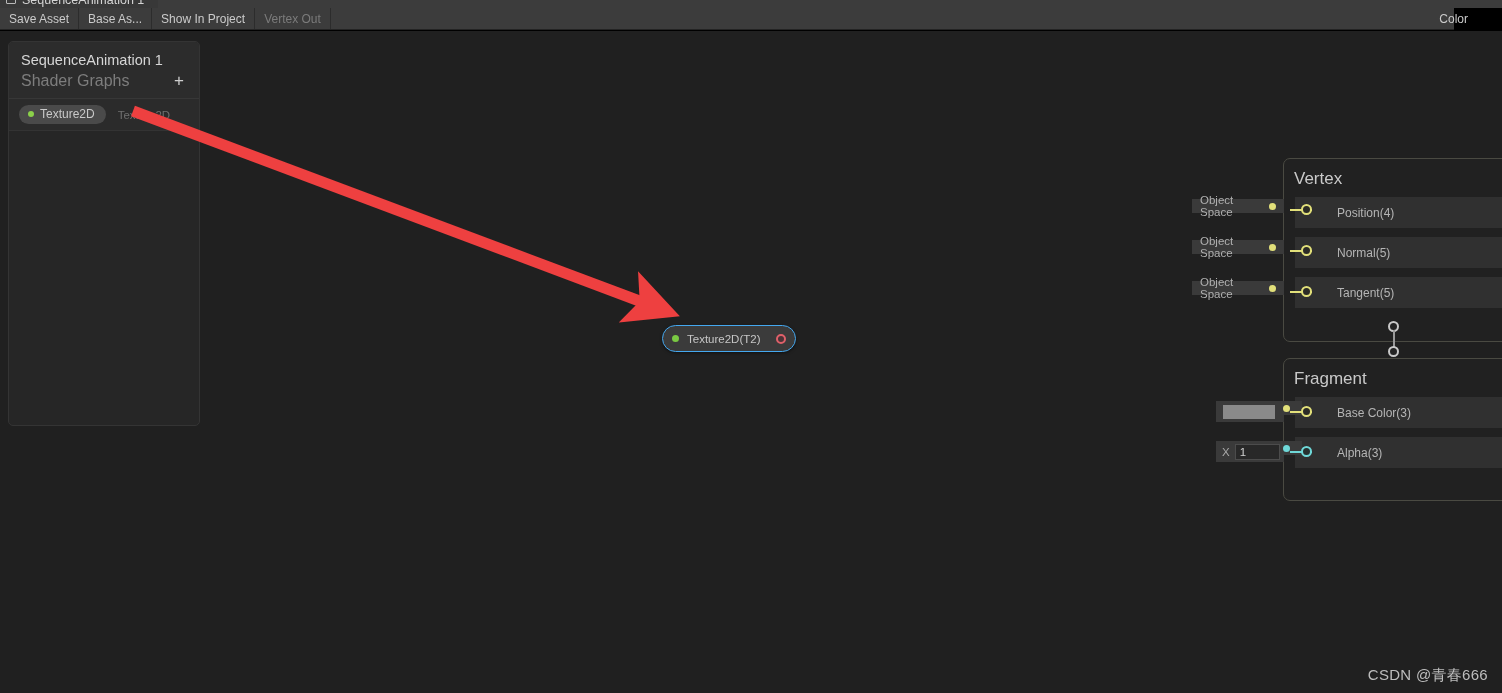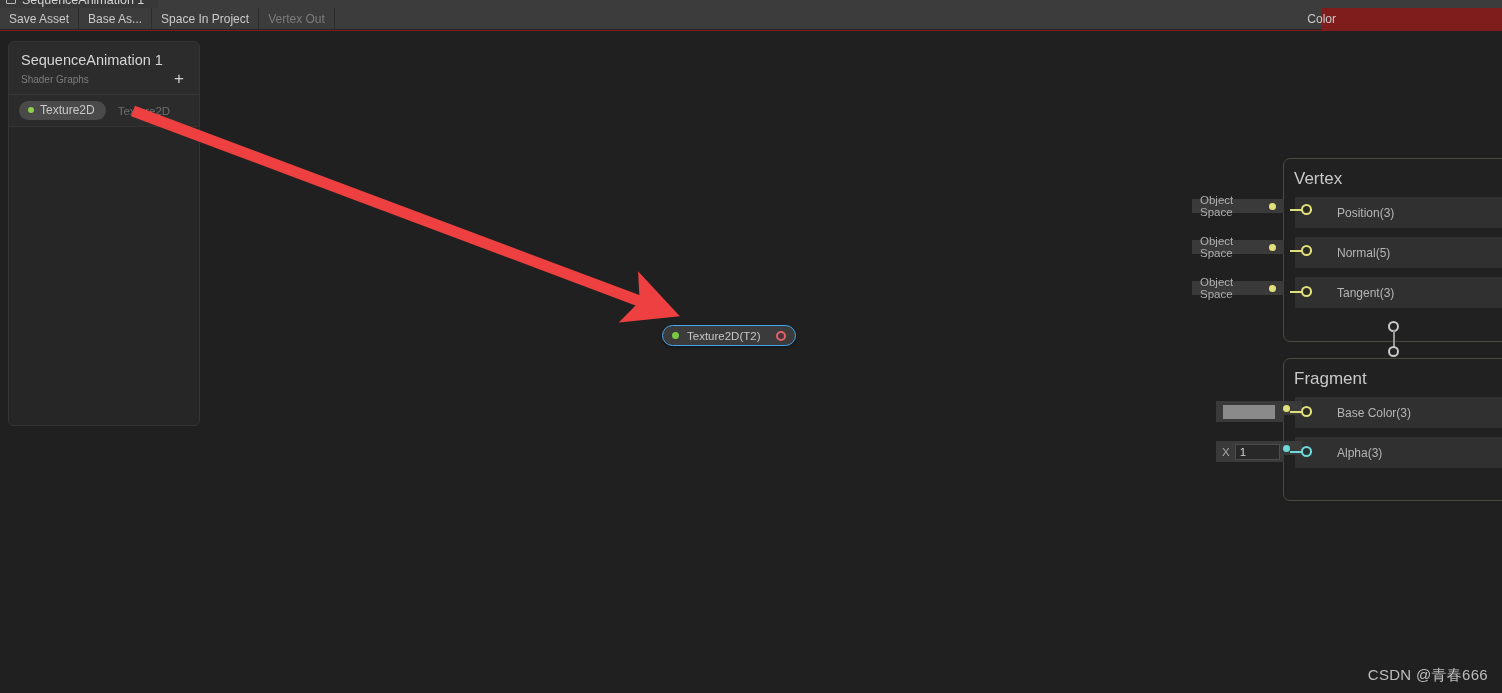--- a/index.html
+++ b/index.html
@@ -2,21 +2,21 @@
 <html><head>
 <meta charset="utf-8">
 <style>
   * { box-sizing: border-box; margin: 0; padding: 0; }
   html, body {
     width: 1502px; height: 693px;
     background: #1e1e1e;
     font-family: "Liberation Sans", sans-serif;
     overflow: hidden;
   }
-  #root { position: relative; width: 1502px; height: 693px; background: #7f1d1d; }
+  #root { position: relative; width: 1502px; height: 693px; background: #000000; }
 
   
   .titlebar {
     position: absolute; left: 0; top: 0; width: 1502px; height: 8px;
     background: #3c3c3c; overflow: hidden;
   }
   .titlebar-tab {
     position: absolute; left: 0; top: -10px; height: 20px;
     display: flex; align-items: center; gap: 6px;
     padding: 0 14px 0 22px;
@@ -28,21 +28,21 @@
     width: 10px; height: 10px;
     border: 1.5px solid #b9b9b9; border-radius: 1px;
   }
   .tab-icon::after {
     content: ""; position: absolute; left: 1px; top: -3px;
     width: 4px; height: 3px; background: #b9b9b9;
   }
 
   
   .toolbar {
-    position: absolute; left: 0; top: 8px; width: 1322px; height: 22px;
+    position: absolute; left: 0; top: 8px; width: 1454px; height: 22px;
     background: #3c3c3c;
     display: flex; align-items: stretch;
     border-bottom: 1px solid #242424;
   }
   .tb-btn {
     display: flex; align-items: center;
     padding: 0 9px;
     font-size: 12px; color: #cbcbcb;
     border-right: 1px solid #2c2c2c;
     white-space: nowrap;
@@ -68,21 +68,21 @@
     position: absolute; left: 8px; top: 10px;
     width: 192px; height: 385px;
     background: #262626;
     border: 1px solid #343434;
     border-radius: 5px;
     overflow: hidden;
   }
   .bb-header { padding: 9px 12px 8px 12px; background: #2c2c2c; border-bottom: 1px solid #373737; }
   .bb-title { font-size: 14.5px; color: #d6d6d6; line-height: 18px; }
   .bb-sub-row { display: flex; align-items: center; justify-content: space-between; margin-top: 3px; }
-  .bb-sub { font-size: 10px; color: #7d7d7d; }
+  .bb-sub { font-size: 16px; color: #7d7d7d; }
   .bb-plus {
     font-size: 17px; color: #cfcfcf; line-height: 14px;
     width: 16px; text-align: center; cursor: default;
   }
   .bb-row {
     display: flex; align-items: center; gap: 12px;
     padding: 6px 10px 6px 10px;
     background: #2b2b2b;
     border-bottom: 1px solid #333;
   }
@@ -92,21 +92,21 @@
     border-radius: 10px;
     padding: 2px 11px 3px 9px;
     font-size: 12px; color: #c9c9c9;
   }
   .chip-dot { width: 6px; height: 6px; border-radius: 50%; background: #8bd14a; flex: none; }
   .bb-type { font-size: 11.5px; color: #6f6f6f; }
 
   
   .tex-node {
     position: absolute; left: 662px; top: 294px;
-    width: 134px; height: 21px;
+    width: 134px; height: 27px;
     background: #3b3b3b;
     border: 1.5px solid #44a8f0;
     border-radius: 13.5px;
     display: flex; align-items: center;
     padding: 0 9px;
     box-shadow: 0 1px 3px rgba(0,0,0,.5);
   }
   .tex-dot { width: 7px; height: 7px; border-radius: 50%; background: #7ac943; flex: none; }
   .tex-label { flex: 1 1 auto; font-size: 11.5px; color: #c6c6c6; margin-left: 8px; white-space: nowrap; }
   .tex-out {
@@ -201,21 +201,21 @@
   <div class="titlebar">
     <div class="titlebar-tab">
       <span class="tab-icon"></span>
       <span>SequenceAnimation 1</span>
     </div>
   </div>
 
   <div class="toolbar">
     <div class="tb-btn">Save Asset</div>
     <div class="tb-btn">Base As...</div>
-    <div class="tb-btn">Space In Project</div>
+    <div class="tb-btn">Show In Project</div>
     <div class="tb-btn disabled">Vertex Out</div>
     <div class="tb-spacer"></div>
     <div class="tb-right">Color </div>
   </div>
 
   <div class="canvas">
 
     <div class="blackboard">
       <div class="bb-header">
         <div class="bb-title">SequenceAnimation 1</div>
@@ -237,31 +237,31 @@
       <span class="tex-dot"></span>
       <span class="tex-label">Texture2D(T2)</span>
       <span class="tex-out"></span>
     </div>
 
     <div class="block" style="left:1283px; top:127px; width:250px; height:184px;">
       <div class="block-title">Vertex</div>
 
       <div class="port-row">
         <div class="port-body">
-          <span class="port-name">Position(3)</span>
+          <span class="port-name">Position(4)</span>
         </div>
       </div>
       <div class="port-row">
         <div class="port-body">
           <span class="port-name">Normal(5)</span>
         </div>
       </div>
       <div class="port-row">
         <div class="port-body">
-          <span class="port-name">Tangent(3)</span>
+          <span class="port-name">Tangent(5)</span>
         </div>
       </div>
     </div>
 
     <div class="port-ctl" style="left:1192px; top:168px; width:92px;">
       <span>Object Space</span>
       <span class="ctl-dot" style="background:#e2e07a"></span>
     </div>
     <div class="link" style="left:1290px; top:178px; width:22px; background:#e2e07a;"></div>
     <div class="ring" style="left:1301px; top:173px;"></div>

